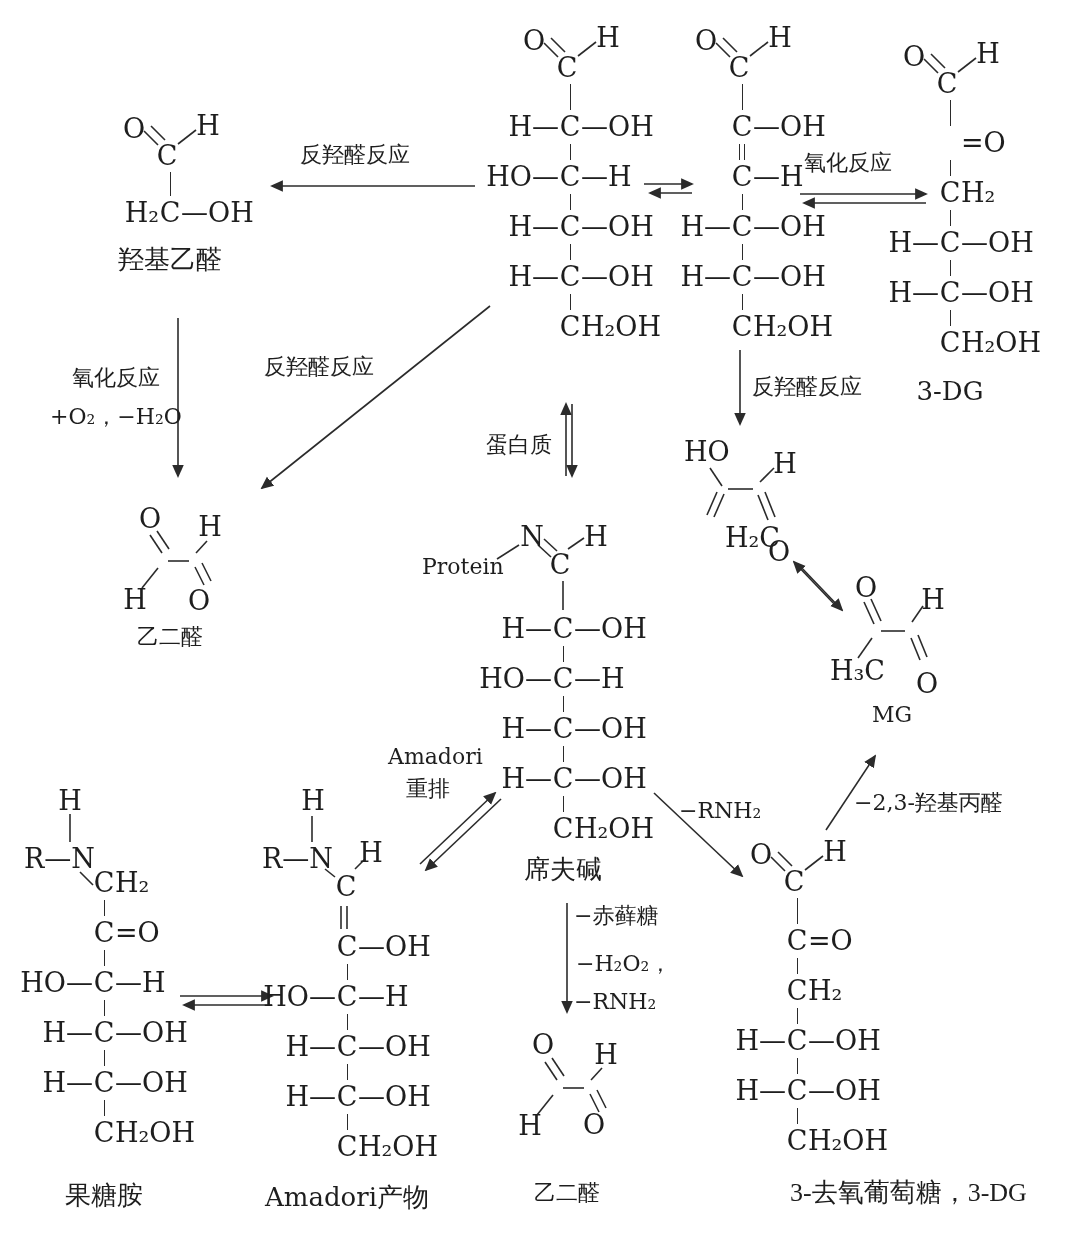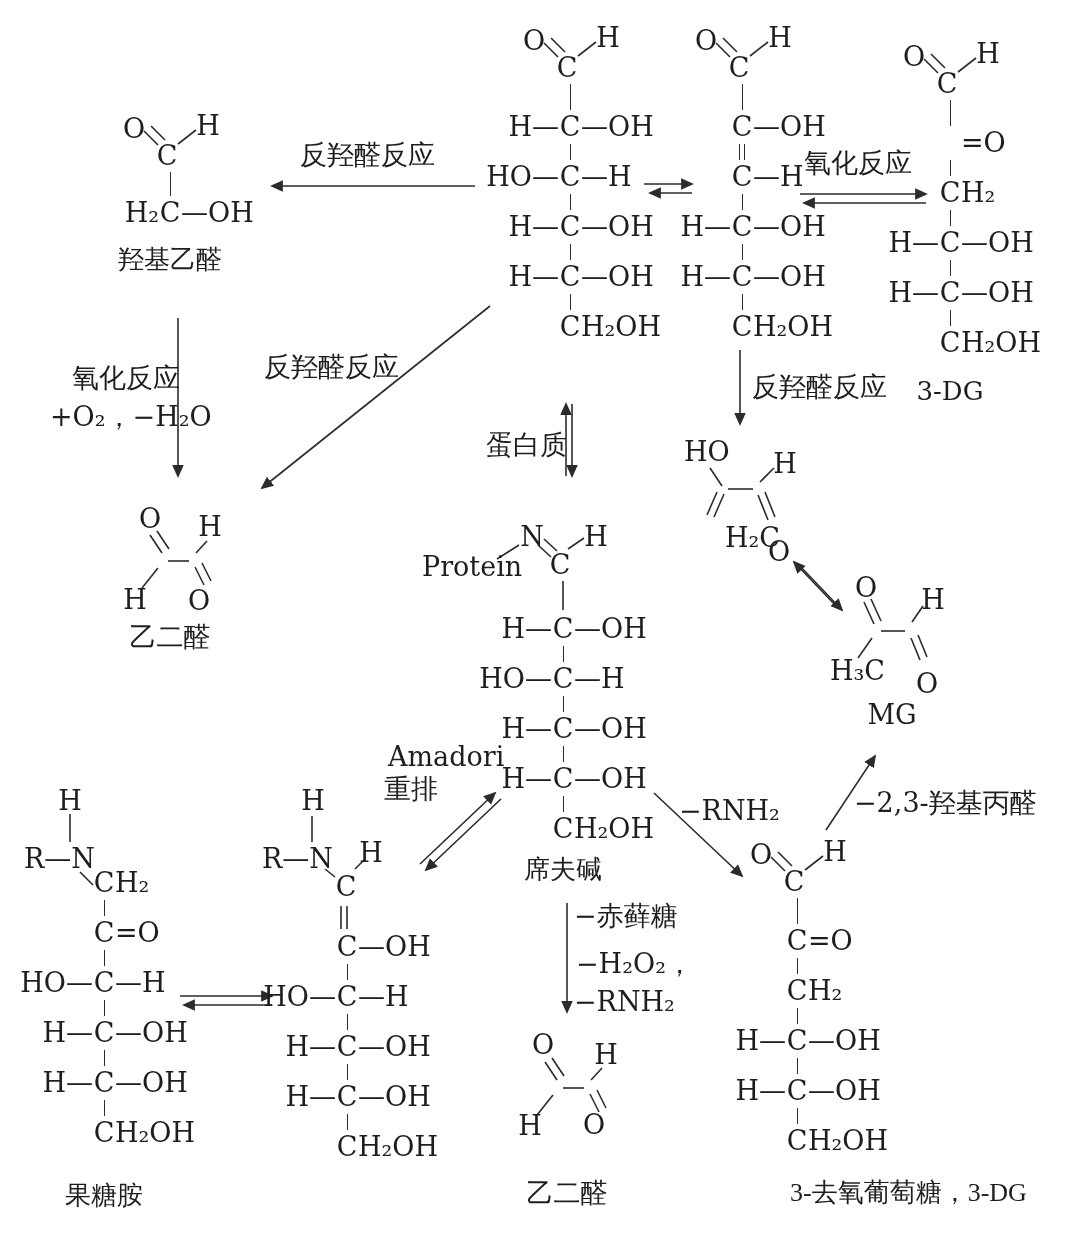--- a/index.html
+++ b/index.html
@@ -1,21 +1,21 @@
 <!DOCTYPE html>
 <html><head>
 <meta charset="utf-8">
 <style>
   *{margin:0;padding:0;box-sizing:border-box;}
   html,body{width:1079px;height:1244px;}
   body{position:relative;background:#ffffff;color:#1e1e1e;overflow:hidden;
        font-family:"DejaVu Serif","Liberation Serif",serif;}
   .abs{position:absolute;white-space:nowrap;}
   .fx{font-size:27px;line-height:30px;text-align:center;}
-  .cn{font-size:27px;line-height:30px;}
+  .cn{font-size:22px;line-height:30px;}
   .ctr{text-align:center;}
   .chain{position:absolute;width:220px;display:flex;flex-direction:column;align-items:stretch;}
   .crow{display:grid;grid-template-columns:minmax(0,1fr) 22px minmax(0,1fr);
         height:34px;align-items:center;font-size:27px;line-height:34px;}
   .crow .l{justify-self:end;white-space:nowrap;}
   .crow .c{justify-self:center;text-align:center;white-space:nowrap;}
   .crow .r{justify-self:start;white-space:nowrap;}
   .bond{width:0;height:16px;border-left:1.6px solid #2b2b2b;margin:0 auto;}
   .bond.dbl{width:6px;border-right:1.6px solid #2b2b2b;}
   .clabel{font-size:26px;line-height:30px;text-align:center;margin-top:8px;white-space:nowrap;}
@@ -407,20 +407,21 @@
       <span class="l">H—</span>
       <span class="c">C</span>
       <span class="r">—OH</span>
     </div>
     <div class="bond"></div>
     <div class="crow">
       <span class="l"></span>
       <span class="c">C</span>
       <span class="r">H₂OH</span>
     </div>
+    <div class="clabel" style="margin-top: 18px;">Amadori产物</div>
   </div>
 <div class="chain" style="left:687px;top:898px">
     <div class="bond" style="height: 26px;"></div>
     <div class="crow">
       <span class="l"></span>
       <span class="c">C</span>
       <span class="r">=O</span>
     </div>
     <div class="bond"></div>
     <div class="crow">
@@ -450,18 +451,18 @@
   </div>
 
 <div class="abs cn" style="left:300px;top:140px">反羟醛反应</div>
 <div class="abs cn" style="left:804px;top:148px">氧化反应</div>
 <div class="abs cn" style="left:72px;top:363px">氧化反应</div>
 <div class="abs cn" style="left:50px;top:402px">+O₂，−H₂O</div>
 <div class="abs cn" style="left:264px;top:352px">反羟醛反应</div>
 <div class="abs cn" style="left:486px;top:430px">蛋白质</div>
 <div class="abs cn" style="left:752px;top:372px">反羟醛反应</div>
 <div class="abs cn" style="left:388px;top:742px">Amadori</div>
-<div class="abs cn" style="left:384px;top:774px">重排</div>
+<div class="abs cn" style="left:406px;top:774px">重排</div>
 <div class="abs cn" style="left:679px;top:796px">−RNH₂</div>
 <div class="abs cn" style="left:854px;top:788px">−2,3-羟基丙醛</div>
 <div class="abs cn" style="left:574px;top:901px">−赤藓糖</div>
 <div class="abs cn" style="left:576px;top:949px">−H₂O₂，</div>
 <div class="abs cn" style="left:574px;top:987px">−RNH₂</div>
 
 </body></html>

